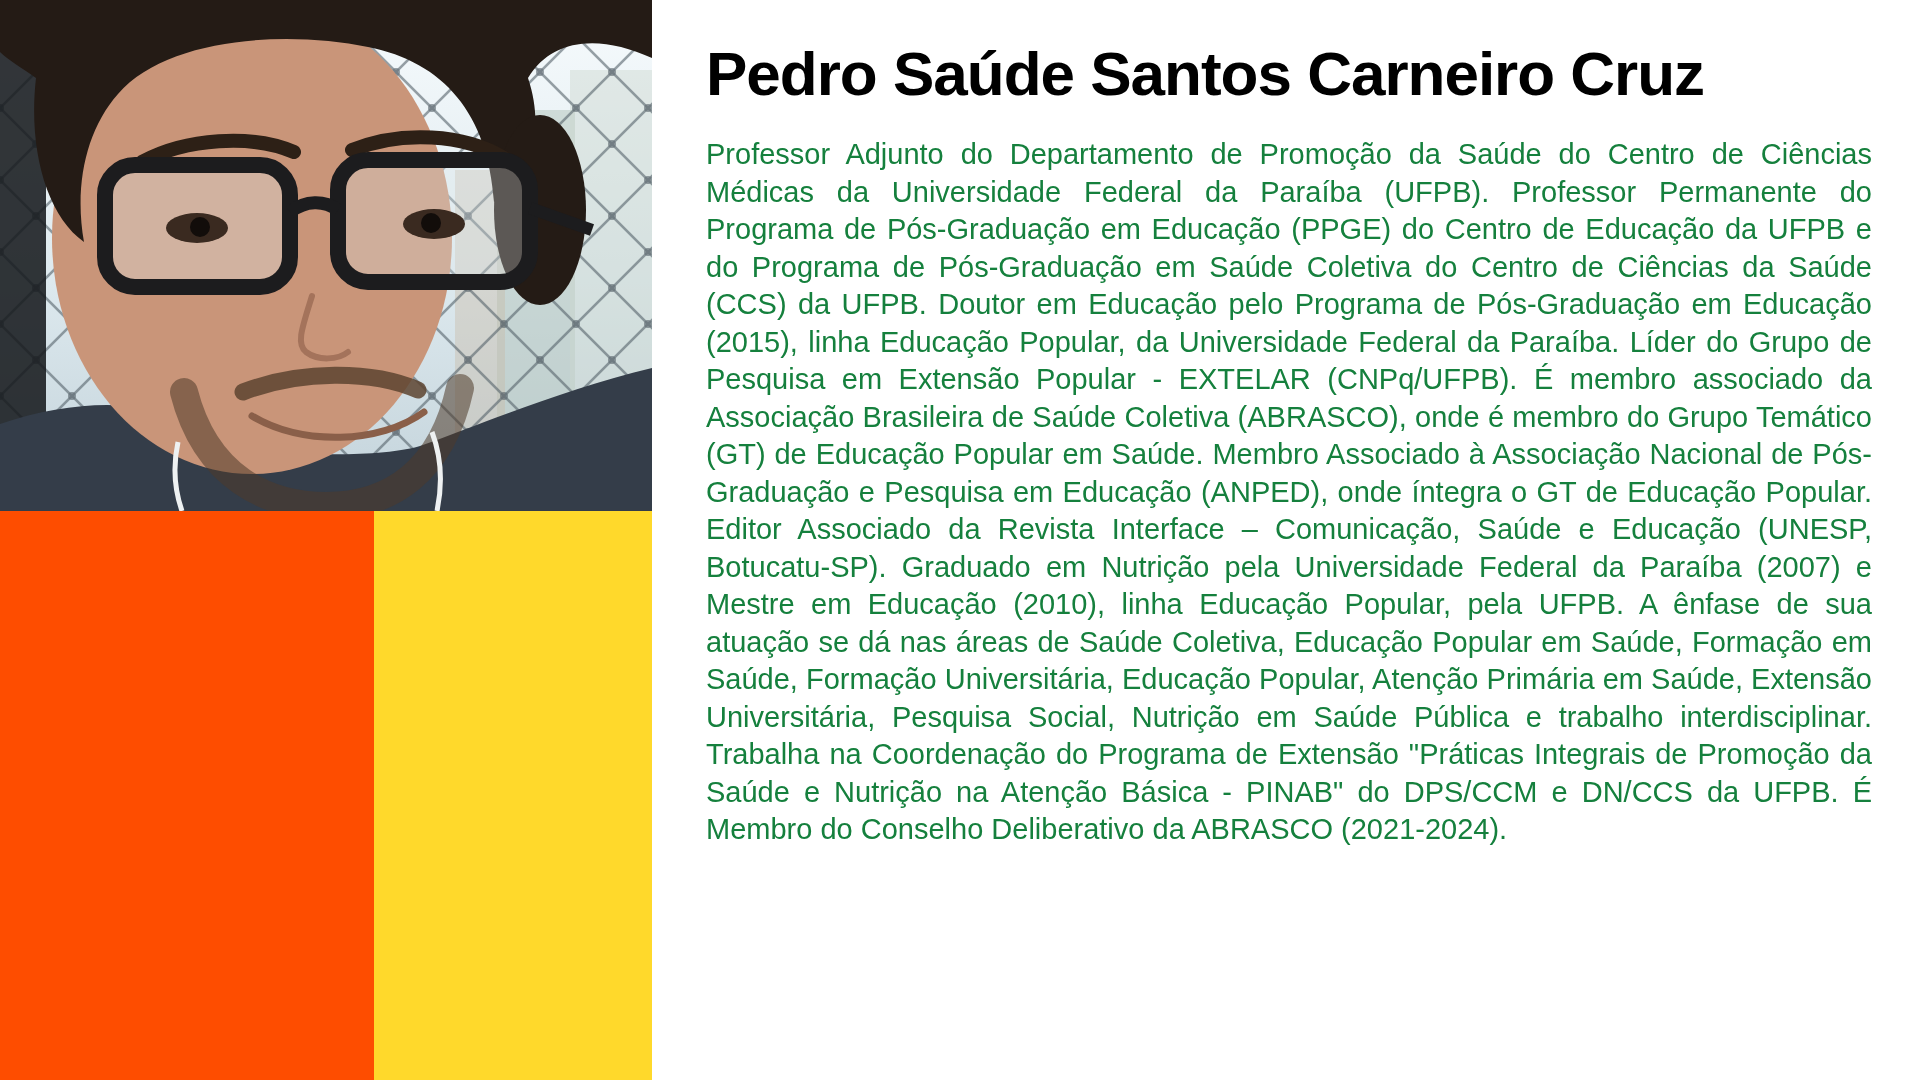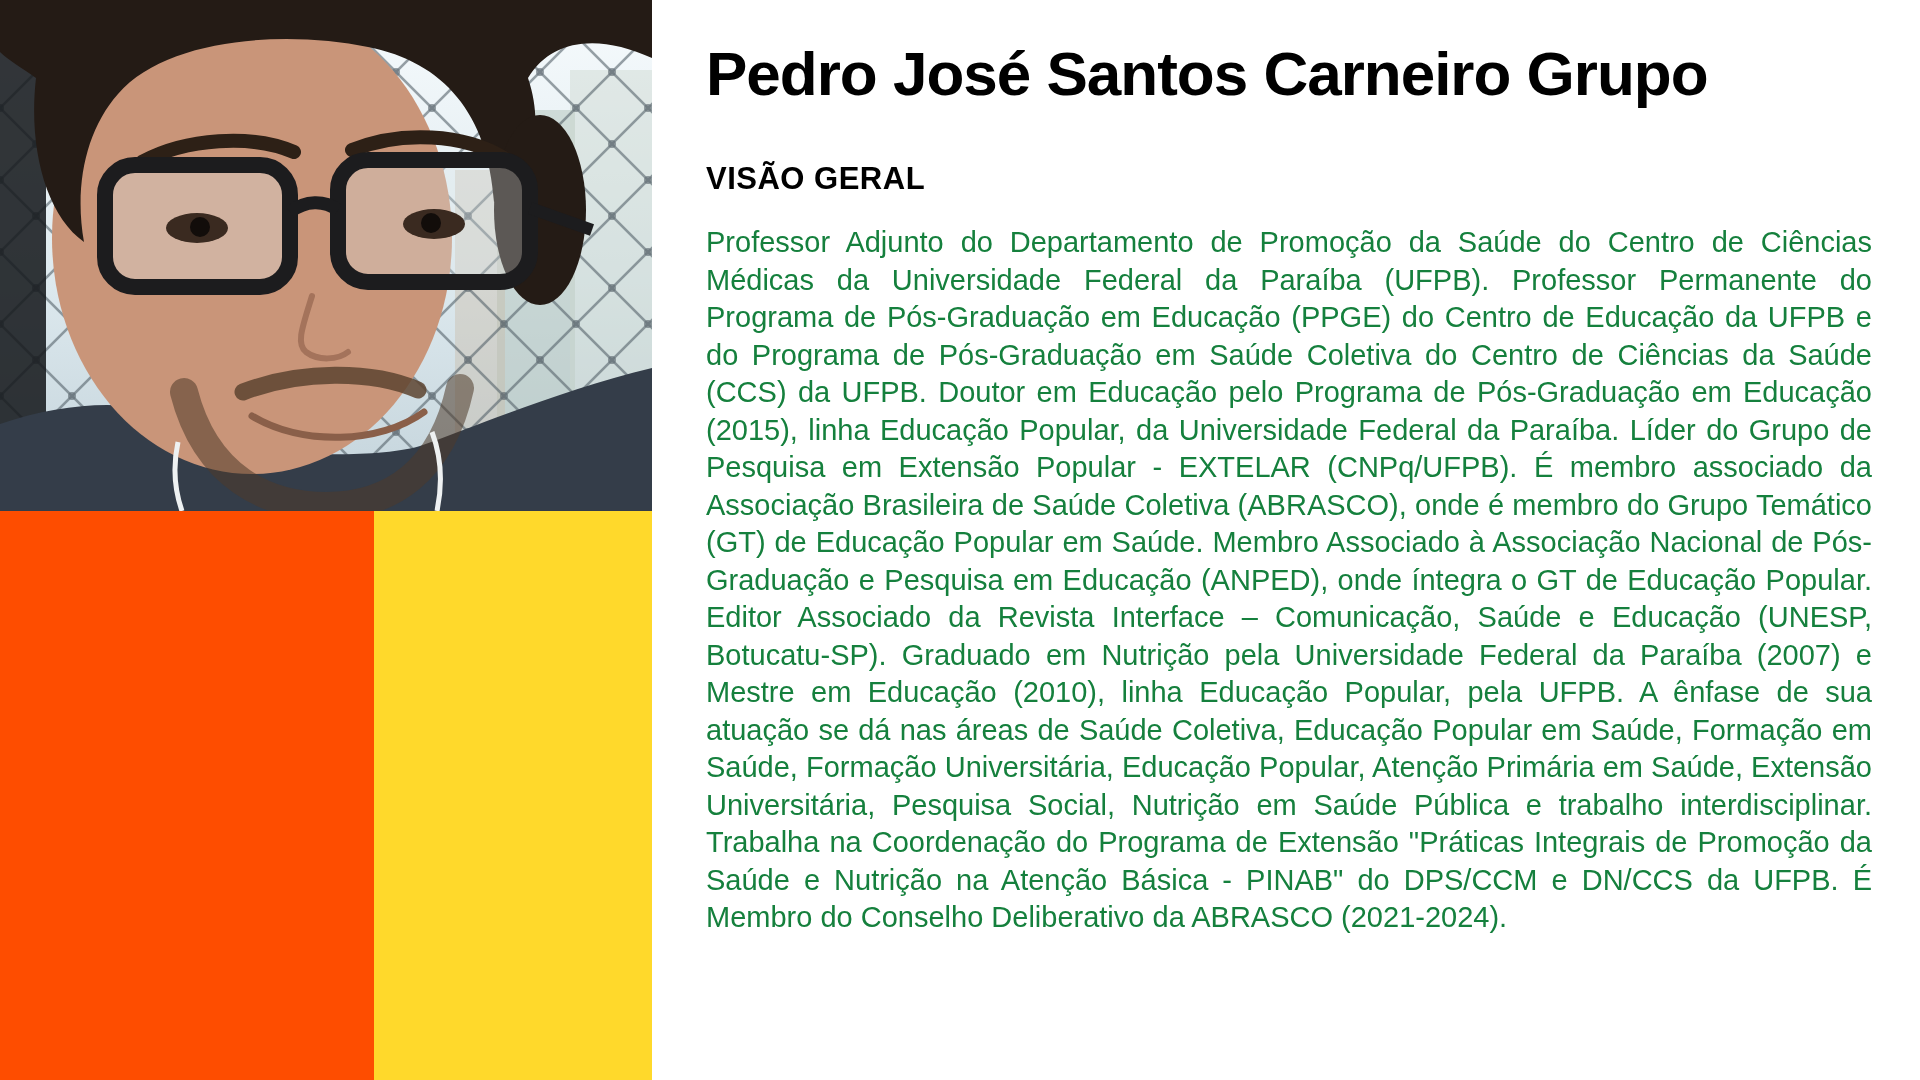--- a/index.html
+++ b/index.html
@@ -95,16 +95,15 @@
 
     <path d="M178,442 C172,470 176,494 182,511" stroke="#eef1f2" stroke-width="5" fill="none"></path>
     <path d="M432,432 C444,464 441,492 437,511" stroke="#eef1f2" stroke-width="5" fill="none"></path>
   </svg>
 </div>
 
 <div class="accent-block accent-orange" style="background: rgb(254, 77, 0);"></div>
 <div class="accent-block accent-yellow" style="background: rgb(255, 217, 43);"></div>
 
 <div class="content">
-  <h1 class="profile-name">Pedro José Santos Carneiro Grupo</h1>
-  <h2 class="section-title">VISÃO GERAL</h2>
+  <h1 class="profile-name">Pedro Saúde Santos Carneiro Cruz</h1>
   <p class="bio">Professor Adjunto do Departamento de Promoção da Saúde do Centro de Ciências Médicas da Universidade Federal da Paraíba (UFPB). Professor Permanente do Programa de Pós-Graduação em Educação (PPGE) do Centro de Educação da UFPB e do Programa de Pós-Graduação em Saúde Coletiva do Centro de Ciências da Saúde (CCS) da UFPB. Doutor em Educação pelo Programa de Pós-Graduação em Educação (2015), linha Educação Popular, da Universidade Federal da Paraíba. Líder do Grupo de Pesquisa em Extensão Popular - EXTELAR (CNPq/UFPB). É membro associado da Associação Brasileira de Saúde Coletiva (ABRASCO), onde é membro do Grupo Temático (GT) de Educação Popular em Saúde. Membro Associado à Associação Nacional de Pós-Graduação e Pesquisa em Educação (ANPED), onde íntegra o GT de Educação Popular. Editor Associado da Revista Interface – Comunicação, Saúde e Educação (UNESP, Botucatu-SP). Graduado em Nutrição pela Universidade Federal da Paraíba (2007) e Mestre em Educação (2010), linha Educação Popular, pela UFPB. A ênfase de sua atuação se dá nas áreas de Saúde Coletiva, Educação Popular em Saúde, Formação em Saúde, Formação Universitária, Educação Popular, Atenção Primária em Saúde, Extensão Universitária, Pesquisa Social, Nutrição em Saúde Pública e trabalho interdisciplinar. Trabalha na Coordenação do Programa de Extensão "Práticas Integrais de Promoção da Saúde e Nutrição na Atenção Básica - PINAB" do DPS/CCM e DN/CCS da UFPB. É Membro do Conselho Deliberativo da ABRASCO (2021-2024).</p>
 </div>
 
 </body></html>

